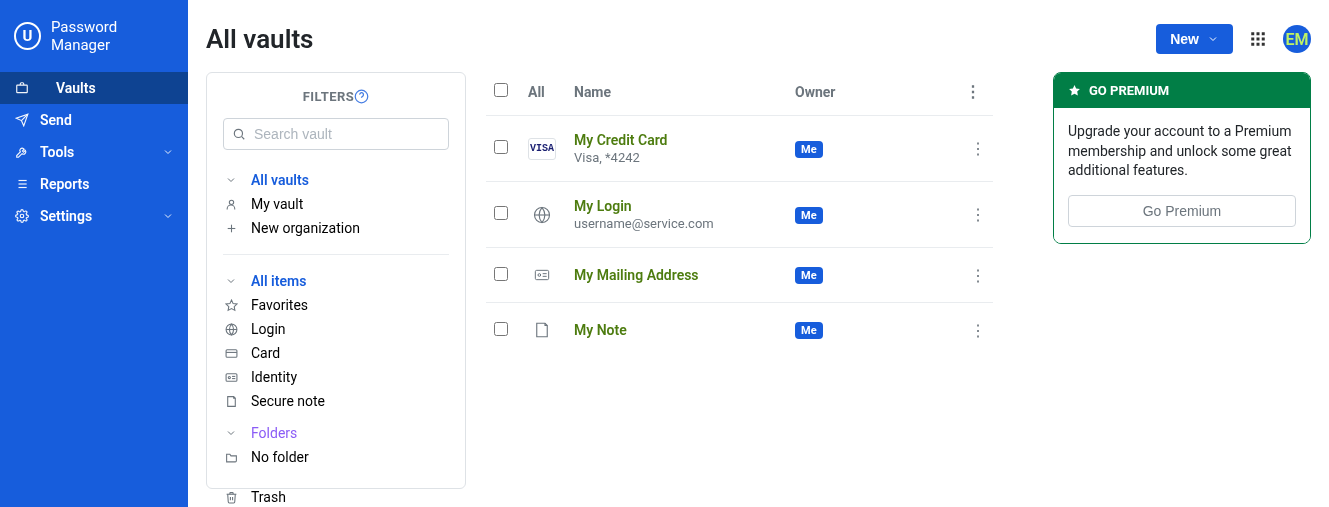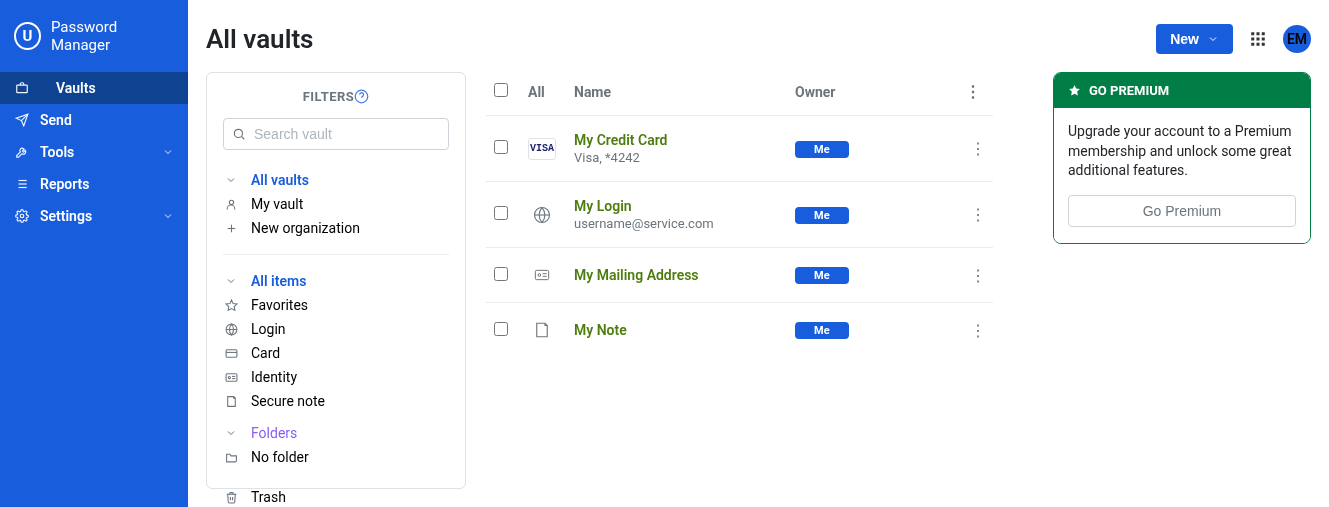--- a/index.html
+++ b/index.html
@@ -97,22 +97,22 @@
     display: flex;
     align-items: center;
     gap: 8px;
     cursor: pointer;
   }
   .apps-icon { color: #333; cursor: pointer; }
   .avatar {
     width: 28px; height: 28px;
     border-radius: 50%;
     background: #175DDC;
-    color: #000000;
-    font-size: 14px;
+    color: #bef264;
+    font-size: 16px;
     font-weight: 600;
     display: flex;
     align-items: center;
     justify-content: center;
     cursor: pointer;
   }
 
   .content {
     display: flex;
     gap: 20px;
@@ -206,21 +206,21 @@
 
   .row-title { color: #4d7c0f; font-weight: 600; font-size: 14px; cursor: pointer; }
   .row-sub   { color: #6c757d; font-size: 13px; margin-top: 2px; }
 
   .owner-badge {
     display: inline-block;
     background: #175DDC;
     color: #fff;
     font-size: 11px;
     font-weight: 700;
-    padding: 2px 19px;
+    padding: 2px 6px;
     border-radius: 4px;
   }
   .kebab { color: #6c757d; cursor: pointer; user-select: none; font-size: 16px; letter-spacing: -1px; }
 
   .item-icon {
     width: 28px; height: 22px;
     display: flex; align-items: center; justify-content: center;
     font-size: 10px; font-weight: 700; color: #1A1F71;
     border: 1px solid #dee2e6; border-radius: 3px; background: #fff; font-family: Liberation Mono, monospace;
   }

